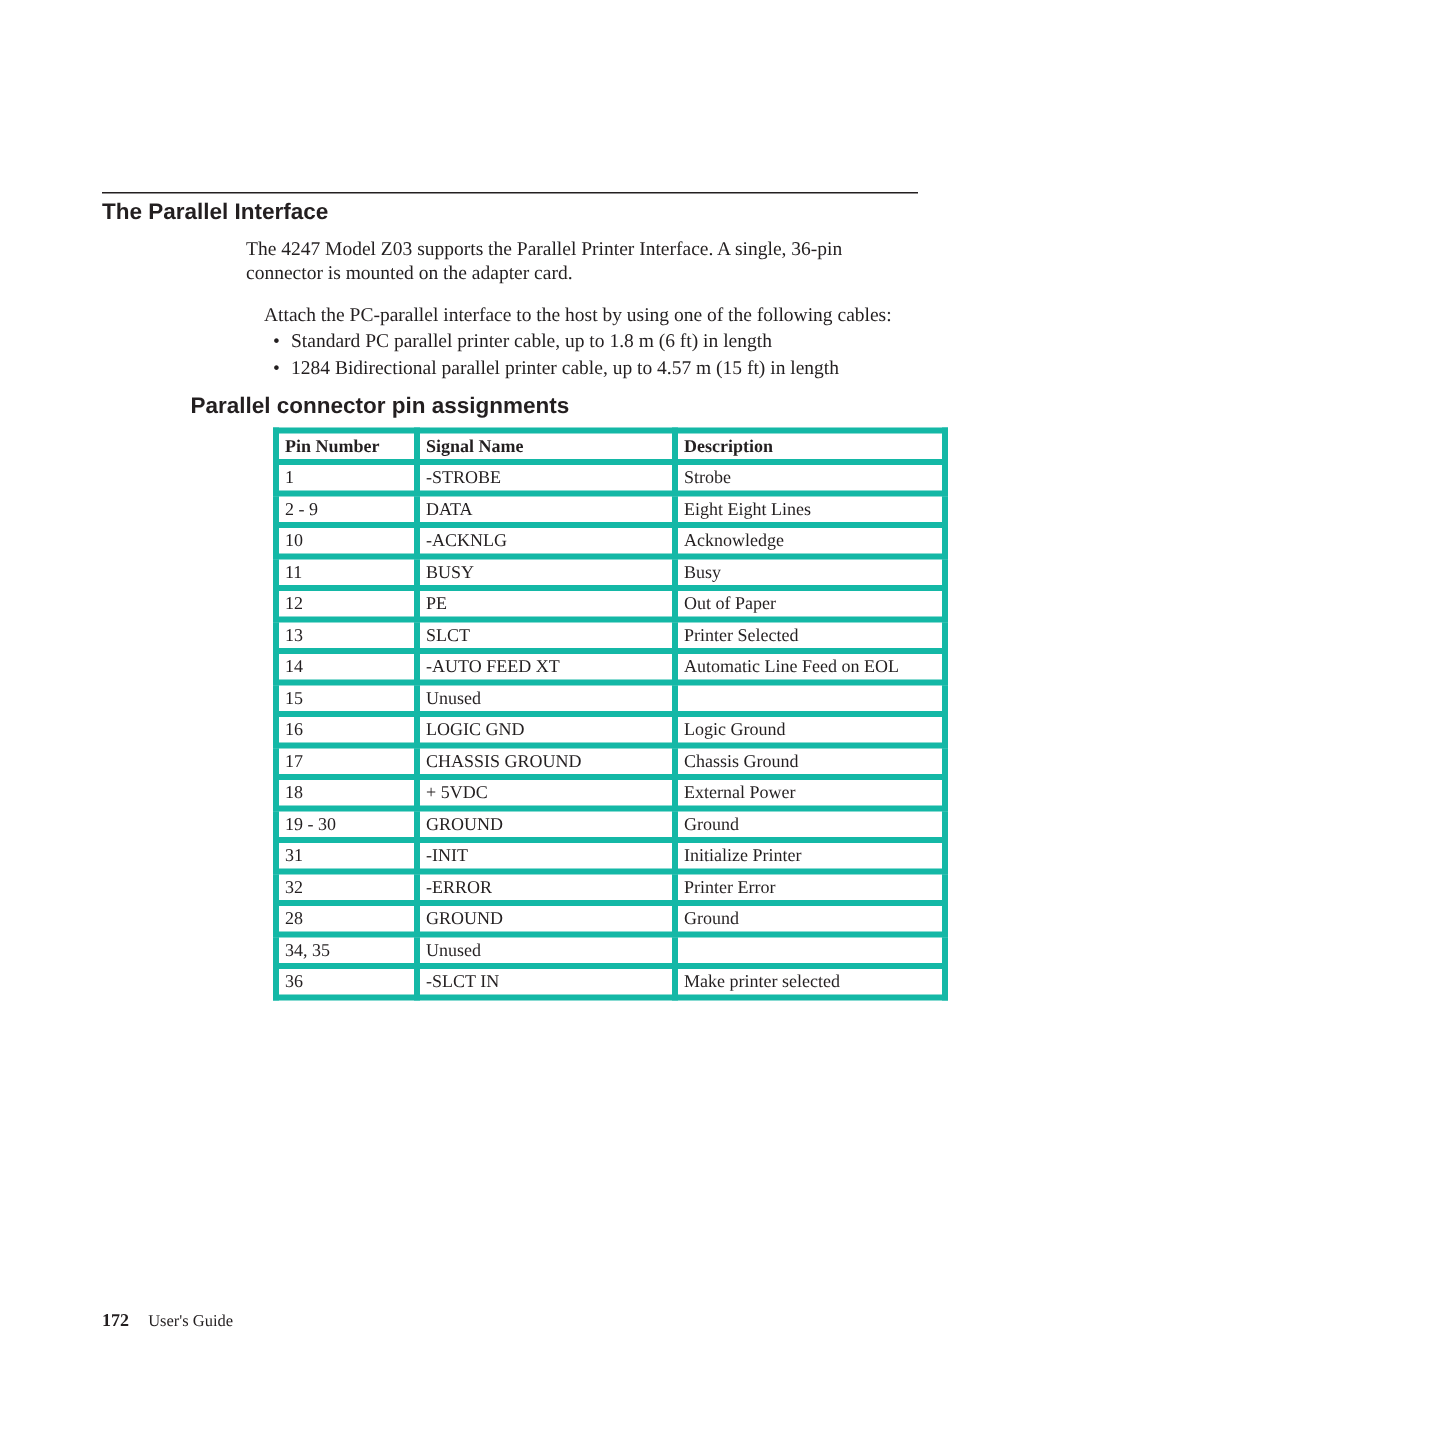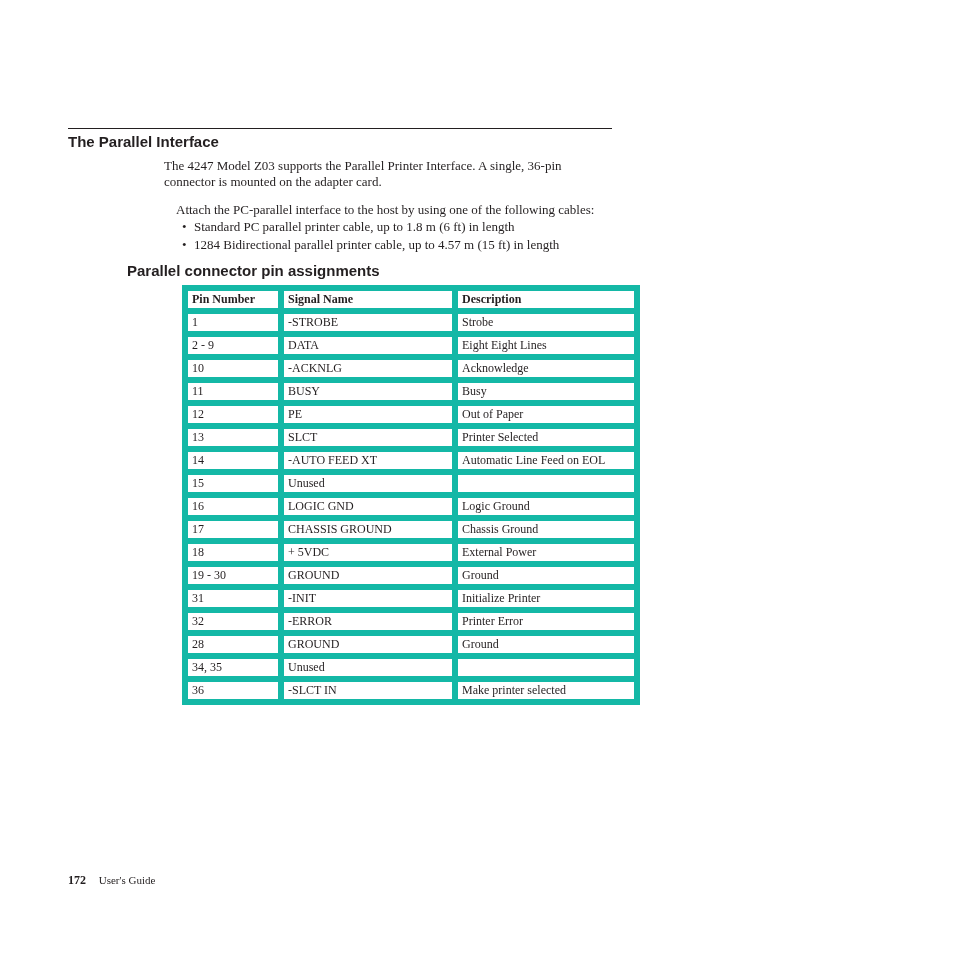--- a/index.html
+++ b/index.html
@@ -73,21 +73,21 @@
     font-size: 15px;
   }
   table.pins {
     position: absolute;
     left: 182px;
     top: 285px;
     border-collapse: collapse;
     font-size: 12px;
   }
   table.pins th, table.pins td {
-    border: 6px solid #14b8a6;
+    border: 4px solid #14b8a6;
     text-align: left;
     vertical-align: middle;
     padding: 1px 4px 1px 4px;
     font-weight: normal;
   }
   table.pins th {
     font-weight: 700;
   }
   .col1 { width: 82px; }
   .col2 { width: 160px; }

